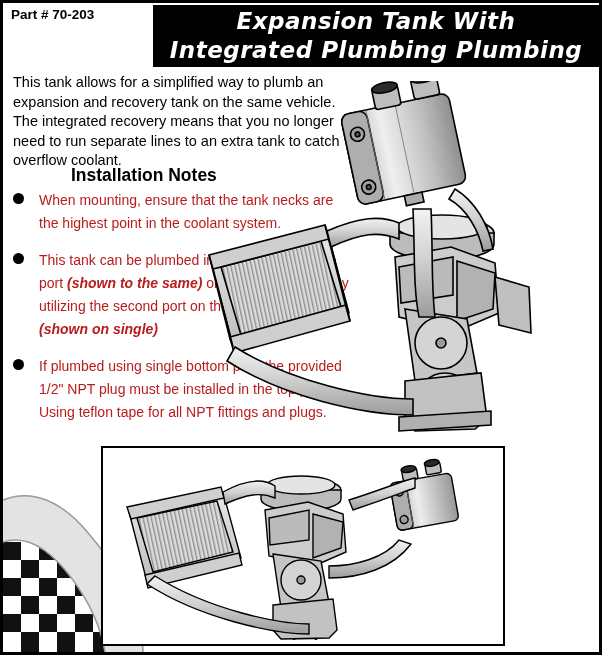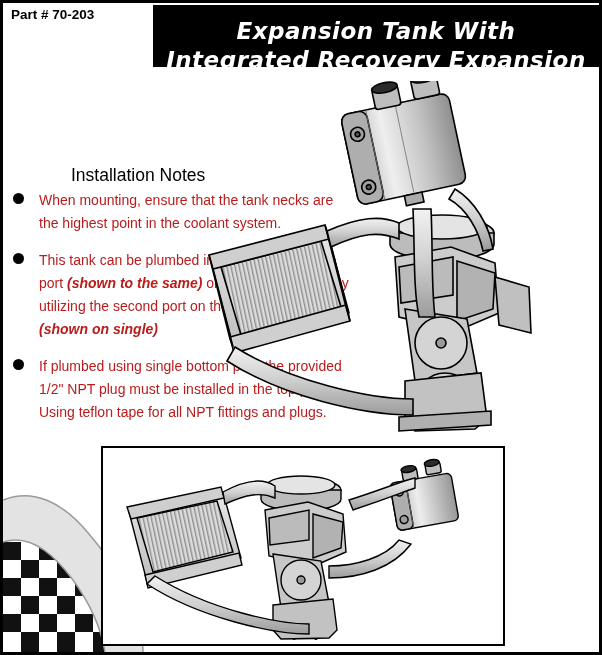--- a/index.html
+++ b/index.html
@@ -54,21 +54,21 @@
   .title-banner {
     position: absolute;
     left: 150px;
     top: 2px;
     width: 446px;
     height: 62px;
     background: #000;
     color: #fff;
     text-align: center;
     box-sizing: border-box;
-    padding-top: 12px;
+    padding-top: 2px;
   }
   .title-line {
     font-family: "DejaVu Sans", sans-serif;
     font-weight: bold;
     font-style: italic;
     font-size: 23px;
     line-height: 29px;
     letter-spacing: 0.5px;
     white-space: nowrap;
   }
@@ -81,21 +81,21 @@
     width: 330px;
     font-size: 14.5px;
     line-height: 19.5px;
     color: #000;
   }
   .section-title {
     position: absolute;
     left: 68px;
     top: 162px;
     font-size: 17.5px;
-    font-weight: normal;
+    font-weight: bold;
     color: #000;
   }
 
   .bullets {
     position: absolute;
     left: 8px;
     top: 186px;
     width: 340px;
   }
   .bullet {
@@ -156,23 +156,24 @@
 
 <div class="page">
 
   <div class="top-row">
     <div class="part-no">Part # 70-203</div>
     <div class="fax-no">Fax: 203.481.9641</div>
   </div>
 
   <div class="title-banner">
     <div class="title-line">Expansion Tank With</div>
-    <div class="title-line">Integrated Recovery Expansion</div>
-  </div>
-
+    <div class="title-line">Integrated Plumbing Plumbing</div>
+  </div>
+
+  <div class="intro">This tank allows for a simplified way to plumb an expansion and recovery tank on the same vehicle.  The integrated recovery means that you no longer need to run separate lines to an extra tank to catch overflow coolant.</div>
 
   <div class="section-title">Installation Notes</div>
 
   <div class="bullets">
     <div class="bullet">
       <span class="dot"></span>
       <span class="btext"><span>When mounting, ensure that the tank necks are the highest point in the coolant system.</span></span>
     </div>
     <div class="bullet">
       <span class="dot"></span>

